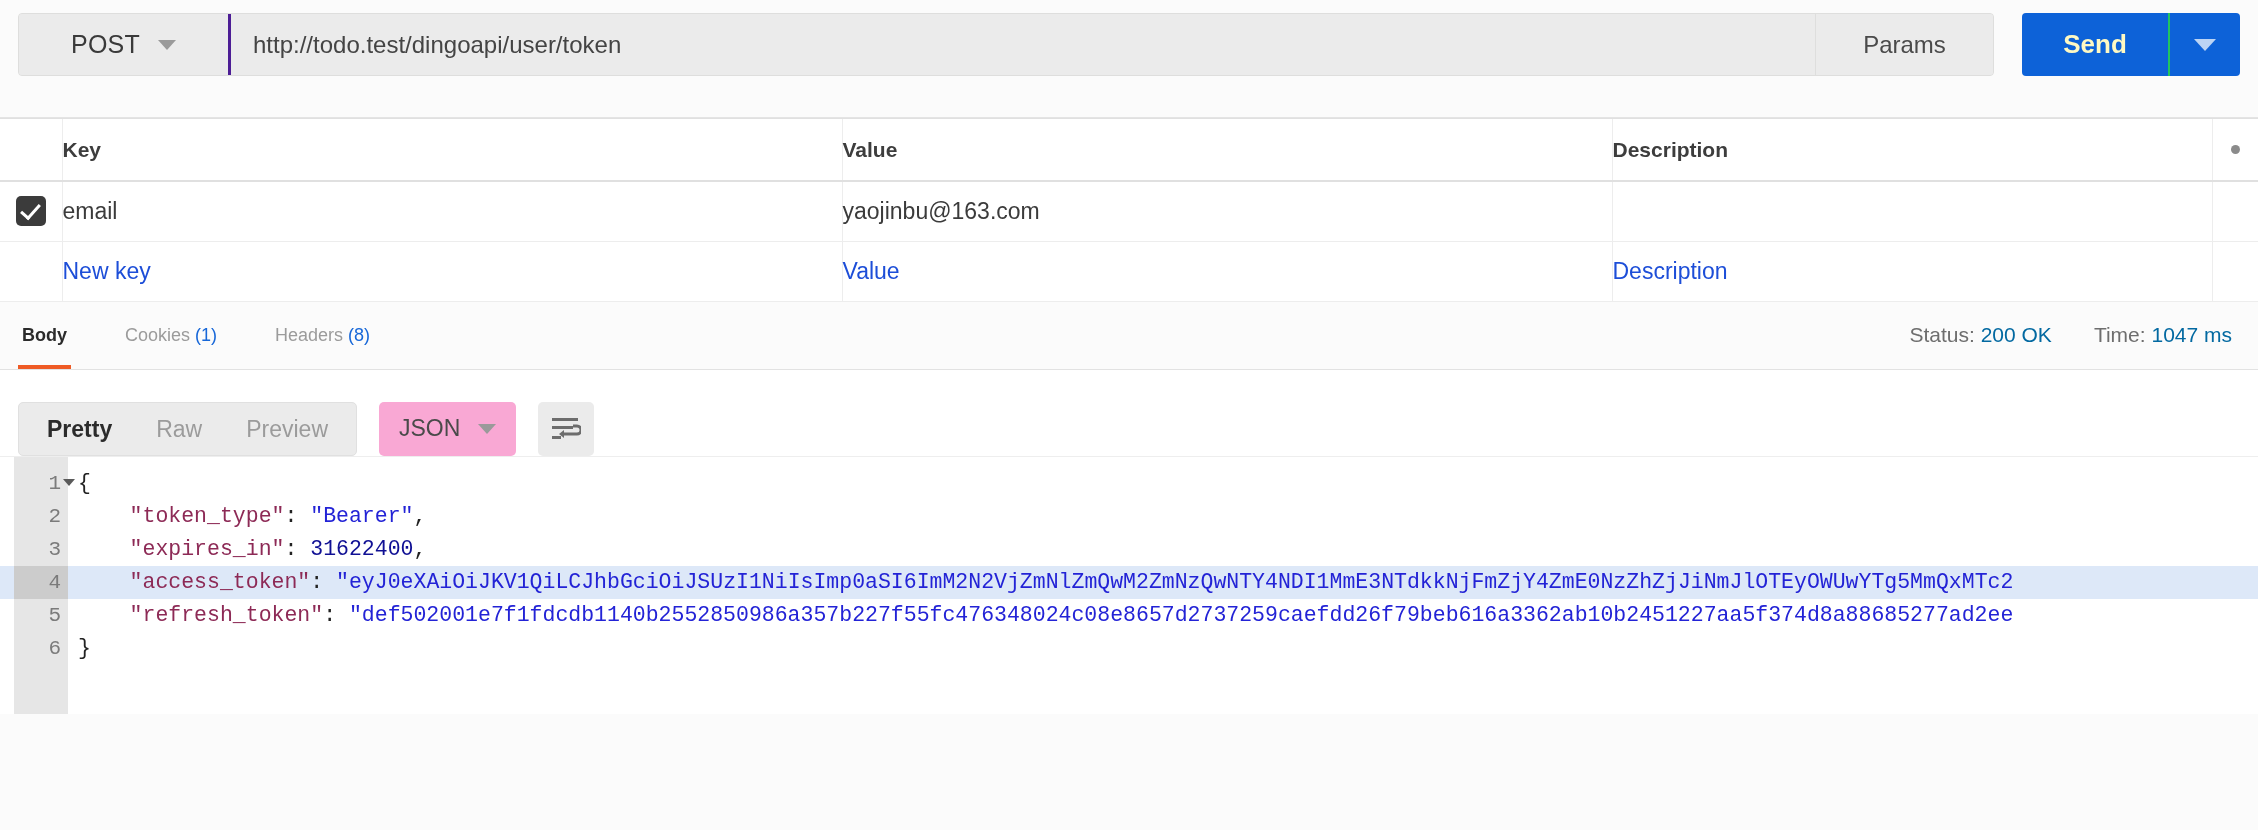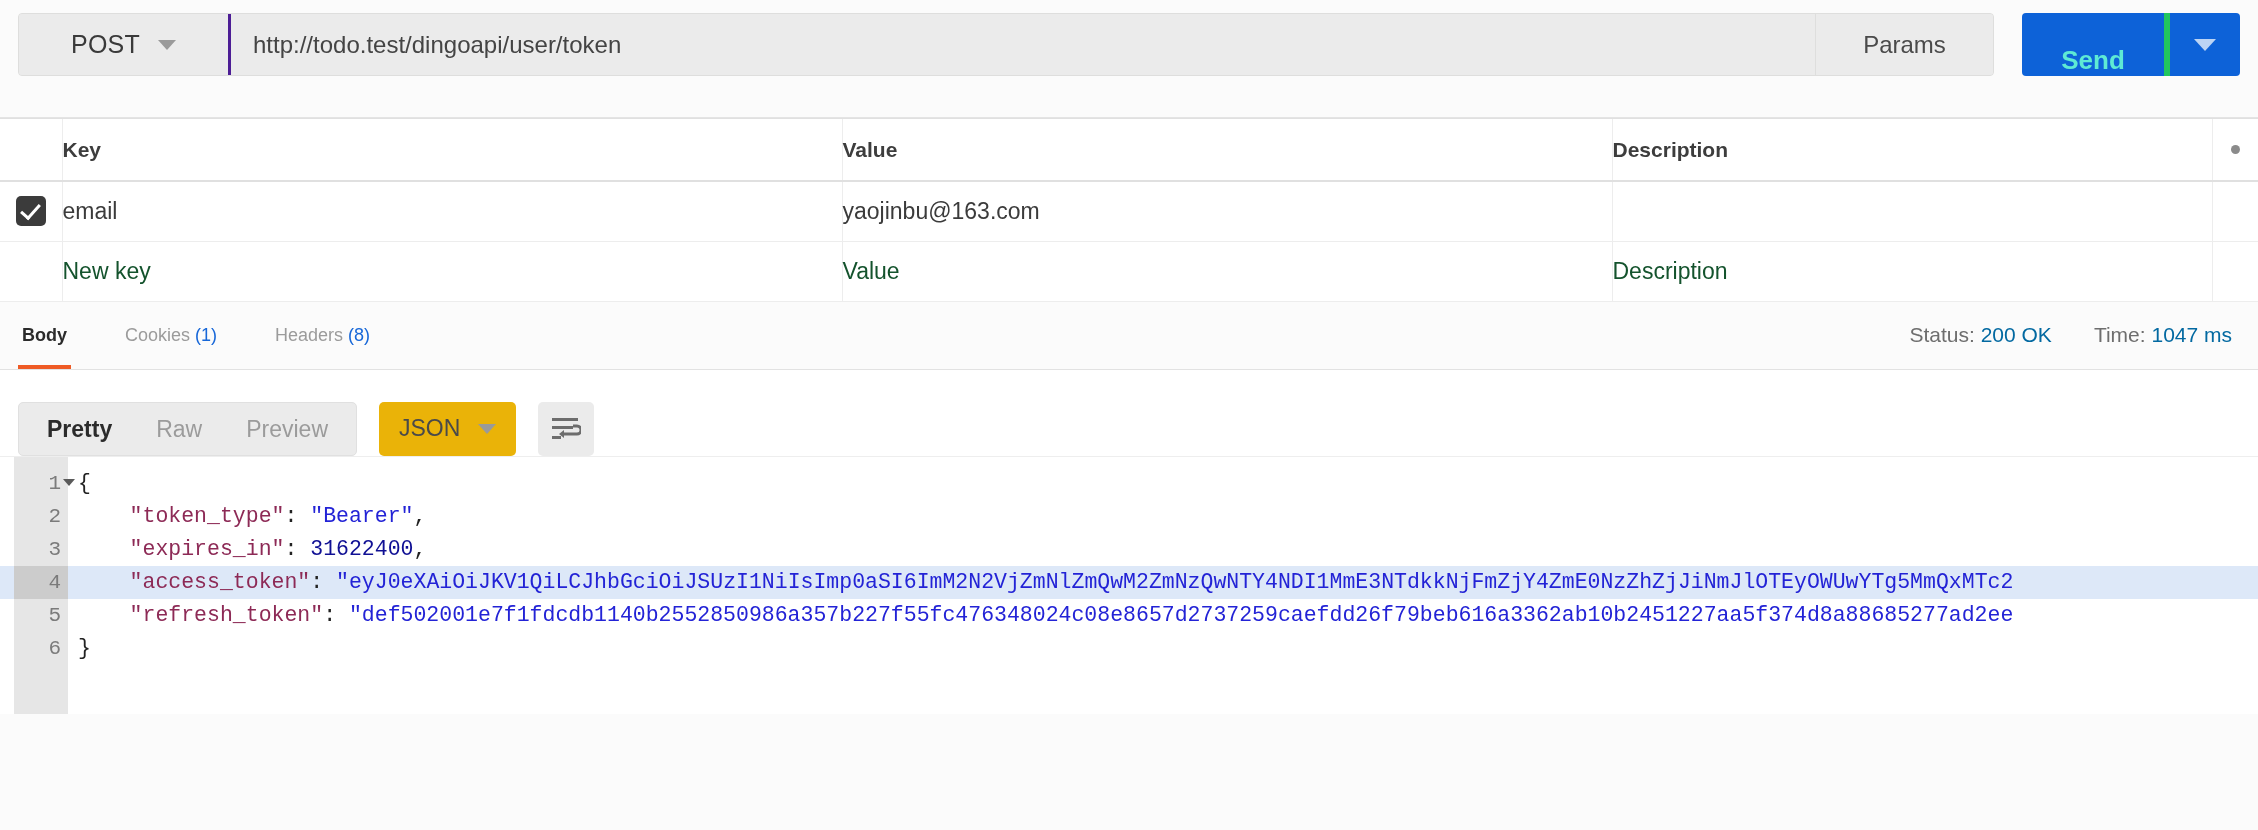--- a/index.html
+++ b/index.html
@@ -89,28 +89,28 @@
     margin-left: 28px;
     display: flex;
     height: 63px;
     border-radius: 4px;
     overflow: hidden;
     flex: 0 0 auto;
   }
   .send-btn {
     width: 148px;
     background: #0d62d8;
-    color: #5eead4;
-    display: flex;
-    align-items: flex-end;
+    color: #fef9c3;
+    display: flex;
+    align-items: center;
     justify-content: center;
     font-size: 26px;
     font-weight: bold;
     cursor: pointer;
-    border-right: 6px solid #22c55e;
+    border-right: 2px solid #22c55e;
   }
   .send-caret-btn {
     width: 70px;
     background: #0d62d8;
     display: flex;
     align-items: center;
     justify-content: center;
     cursor: pointer;
   }
   .send-caret {
@@ -153,21 +153,21 @@
     height: 62px;
   }
   .cell-pad { }
 
   .cell-text {
     font-size: 23px;
     color: #3b3b3b;
   }
   .cell-ph {
     font-size: 23px;
-    color: #14532d;
+    color: #1d4ed8;
   }
 
   .chkwrap {
     display: flex;
     align-items: center;
     justify-content: center;
   }
   .chk {
     width: 30px; height: 30px;
     background: #3b3b3b;
@@ -257,21 +257,21 @@
     padding: 0 22px;
     line-height: 52px;
     cursor: pointer;
   }
   .seg-item.active {
     color: #2b2b2b;
     font-weight: bold;
   }
   .fmt-select {
     height: 54px;
-    background: #eab308;
+    background: #f9a8d4;
     border-radius: 5px;
     display: flex;
     align-items: center;
     gap: 18px;
     padding: 0 20px;
     cursor: pointer;
   }
   .fmt-label { font-size: 23px; color: #4a4a4a; }
   .fmt-caret {
     width: 0; height: 0;

